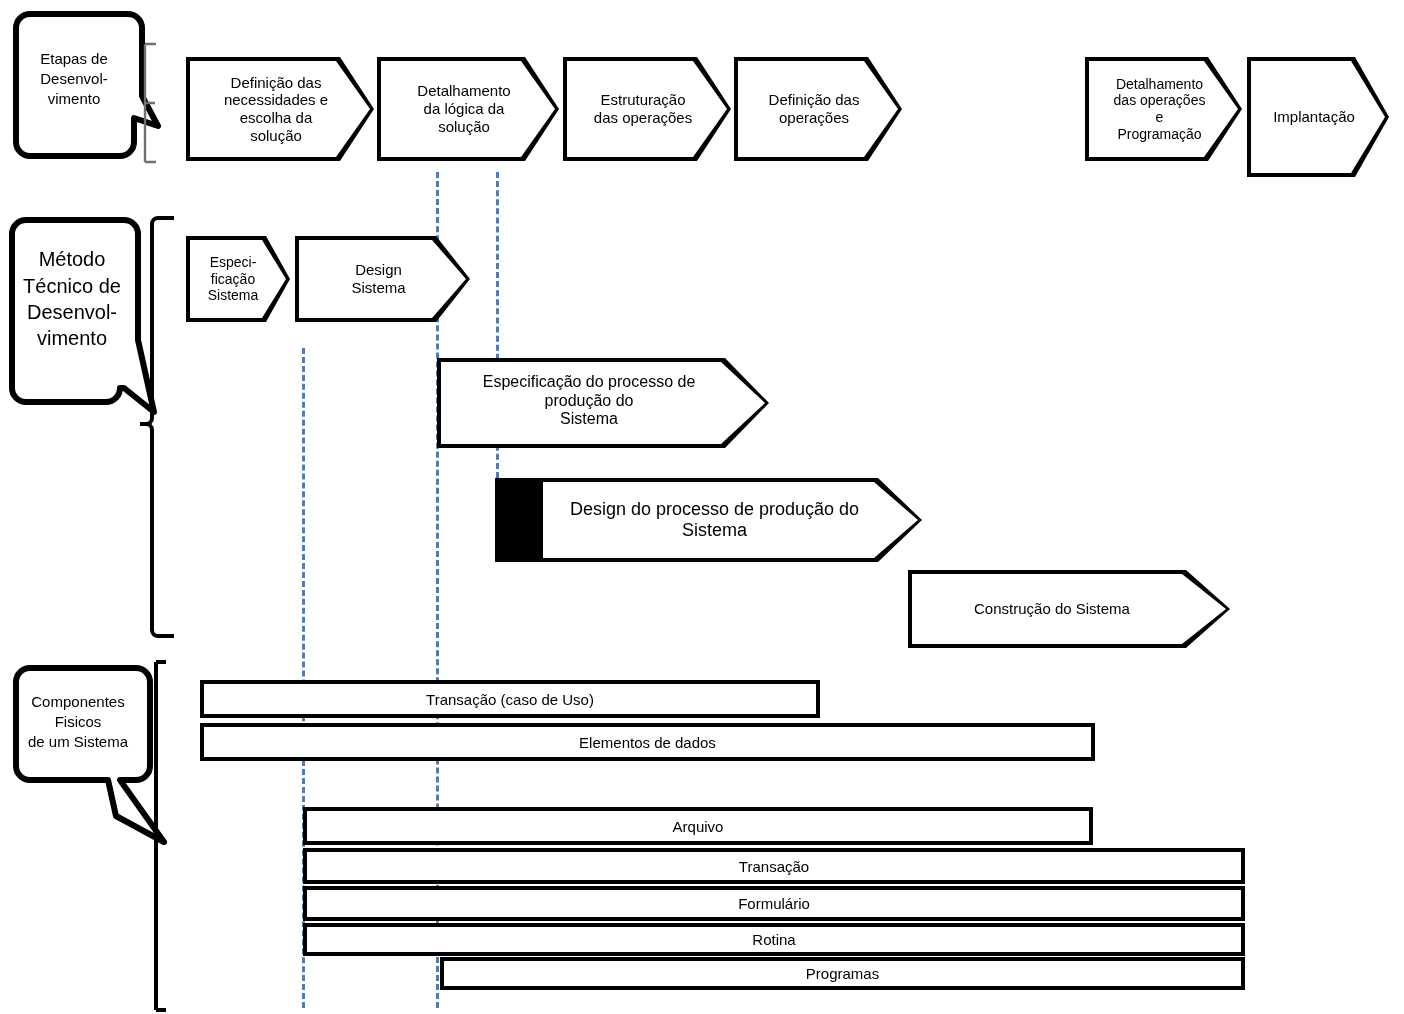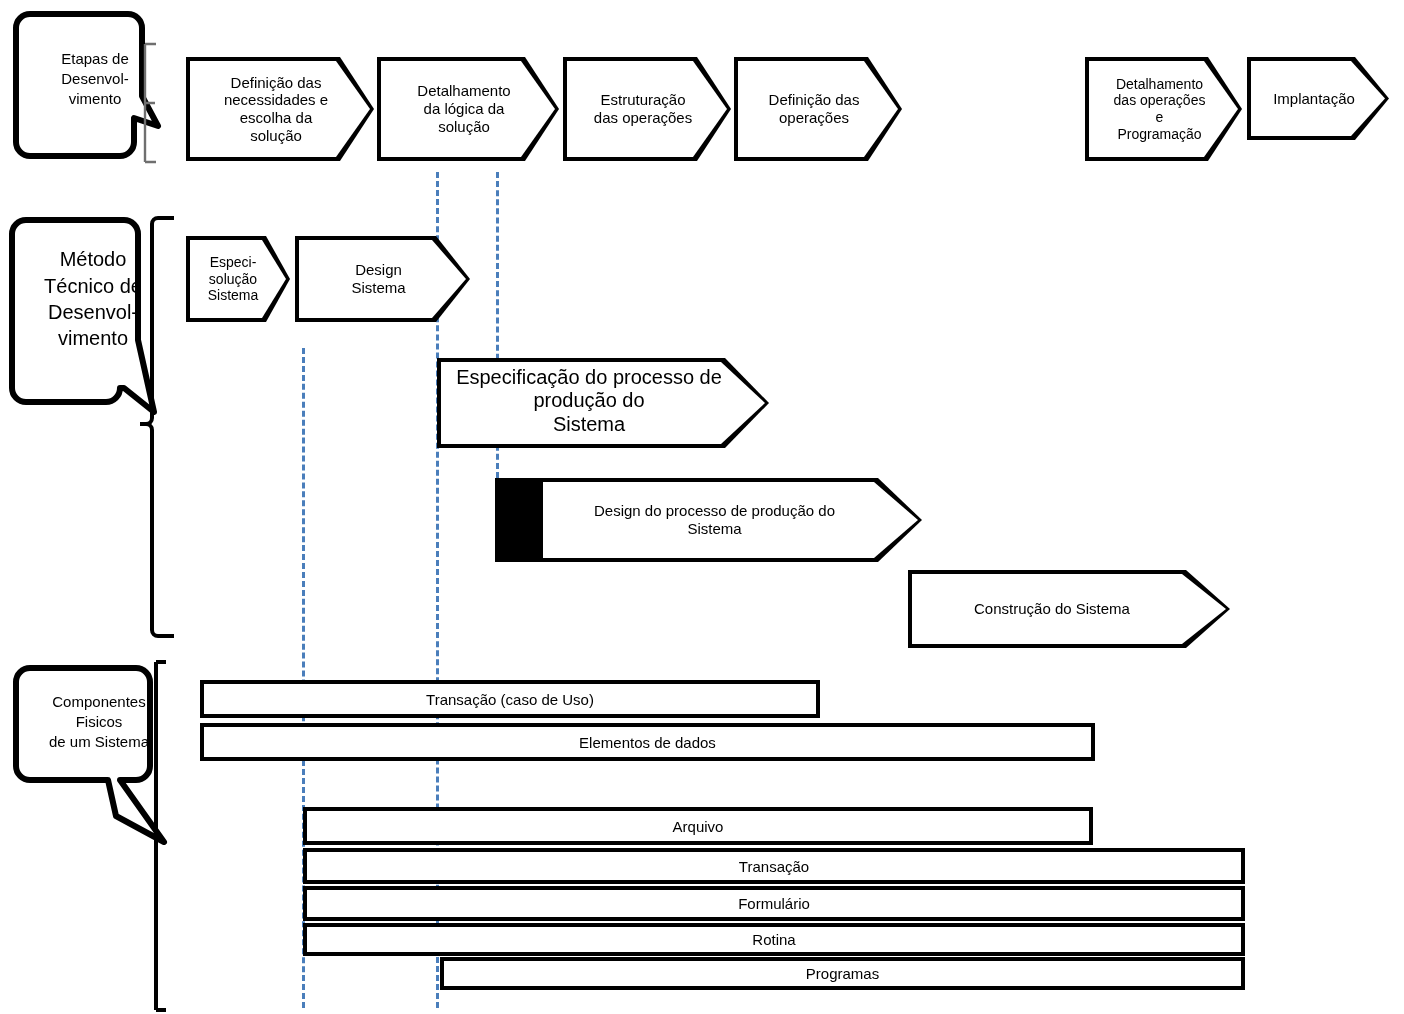--- a/index.html
+++ b/index.html
@@ -68,21 +68,20 @@
   .bubble-text {
     position: absolute;
     display: flex;
     align-items: center;
     justify-content: center;
     text-align: center;
     line-height: 1.32;
     color: #000;
     white-space: pre-line;
     pointer-events: none;
-    padding-left: 21px;
   }
 
   
   .dashline {
     position: absolute;
     width: 0;
     border-left: 3px dashed #4a7ebb;
   }
 
   .lbl-top { font-size: 15px; }
@@ -132,56 +131,56 @@
   </div>
 
 
   <div class="chev c34" style="left:1085px; top:57px; width:157px; height:104px;">
     <div class="inner" style="inset: 4px; font-size: 14px; white-space: pre-line;">Detalhamento
 das operações
 e
 Programação</div>
   </div>
 
-  <div class="chev c34" style="left:1247px; top:57px; width:142px; height:83px;">
+  <div class="chev c34" style="left:1247px; top:57px; width:142px; height:120px;">
     <div class="inner lbl-top" style="inset:4px;">Implantação</div>
   </div>
 
   <svg class="abs" style="left:4px; top:212px; width:160px; height:210px;" viewBox="0 0 160 210">
     <path d="M22 8 H120 A14 14 0 0 1 134 22 V128 L150 200 L120 176 L116 176 A14 14 0 0 1 102 190 H22 A14 14 0 0 1 8 176 V22 A14 14 0 0 1 22 8 Z" fill="#ffffff" stroke="#000000" stroke-width="6" stroke-linejoin="round"></path>
   </svg>
   <div class="bubble-text lbl-mid" style="left: 12px; top: 244px; width: 120px; height: 110px; font-size: 20px; white-space: pre-line;">Método
 Técnico de
 Desenvol-
 vimento</div>
 
   <svg class="abs" style="left:140px; top:212px; width:40px; height:436px;" viewBox="0 0 40 436">
     <path d="M34 6 H18 A6 6 0 0 0 12 12 V206 A6 6 0 0 1 6 212 A6 6 0 0 1 12 218 V418 A6 6 0 0 0 18 424 H34" fill="none" stroke="#000000" stroke-width="4"></path>
     <path d="M6 212 H-2" fill="none" stroke="#000000" stroke-width="4"></path>
   </svg>
 
   <div class="chev c24" style="left:186px; top:236px; width:104px; height:86px;">
     <div class="inner" style="inset: 4px; font-size: 14px; padding: 0px 16px 0px 6px; white-space: pre-line;">Especi-
-solução
+ficação
 Sistema</div>
   </div>
 
   <div class="chev c34" style="left:295px; top:236px; width:175px; height:86px;">
     <div class="inner lbl-mid" style="inset: 4px; white-space: pre-line;">Design
 Sistema</div>
   </div>
 
   <div class="chev c44" style="left:437px; top:358px; width:332px; height:90px;">
-    <div class="inner" style="inset: 4px; font-size: 20px; padding: 0px 36px 4px 8px; white-space: pre-line;">Especificação do processo de
+    <div class="inner" style="inset: 4px; font-size: 16px; padding: 0px 36px 4px 8px; white-space: pre-line;">Especificação do processo de
 produção do
 Sistema</div>
   </div>
 
   <div class="chev c44" style="left:495px; top:478px; width:427px; height:84px;">
-    <div class="inner" style="inset: 4px; font-size: 15px; padding: 0px 40px 0px 8px; white-space: pre-line; margin-left: 44px;">Design do processo de produção do
+    <div class="inner" style="inset: 4px; font-size: 18px; padding: 0px 40px 0px 8px; white-space: pre-line; margin-left: 44px;">Design do processo de produção do
 Sistema</div>
   </div>
 
   <div class="chev c44" style="left:908px; top:570px; width:322px; height:78px;">
     <div class="inner" style="inset:4px; font-size:15px; padding:0 42px 1px 8px;">Construção do Sistema</div>
   </div>
 
   <svg class="abs" style="left:8px; top:660px; width:170px; height:190px;" viewBox="0 0 170 190">
     <path d="M22 8 H128 A14 14 0 0 1 142 22 V106 A14 14 0 0 1 128 120 L112 120 L156 182 L108 156 L100 120 H22 A14 14 0 0 1 8 106 V22 A14 14 0 0 1 22 8 Z" fill="#ffffff" stroke="#000000" stroke-width="6" stroke-linejoin="round"></path>
   </svg>

